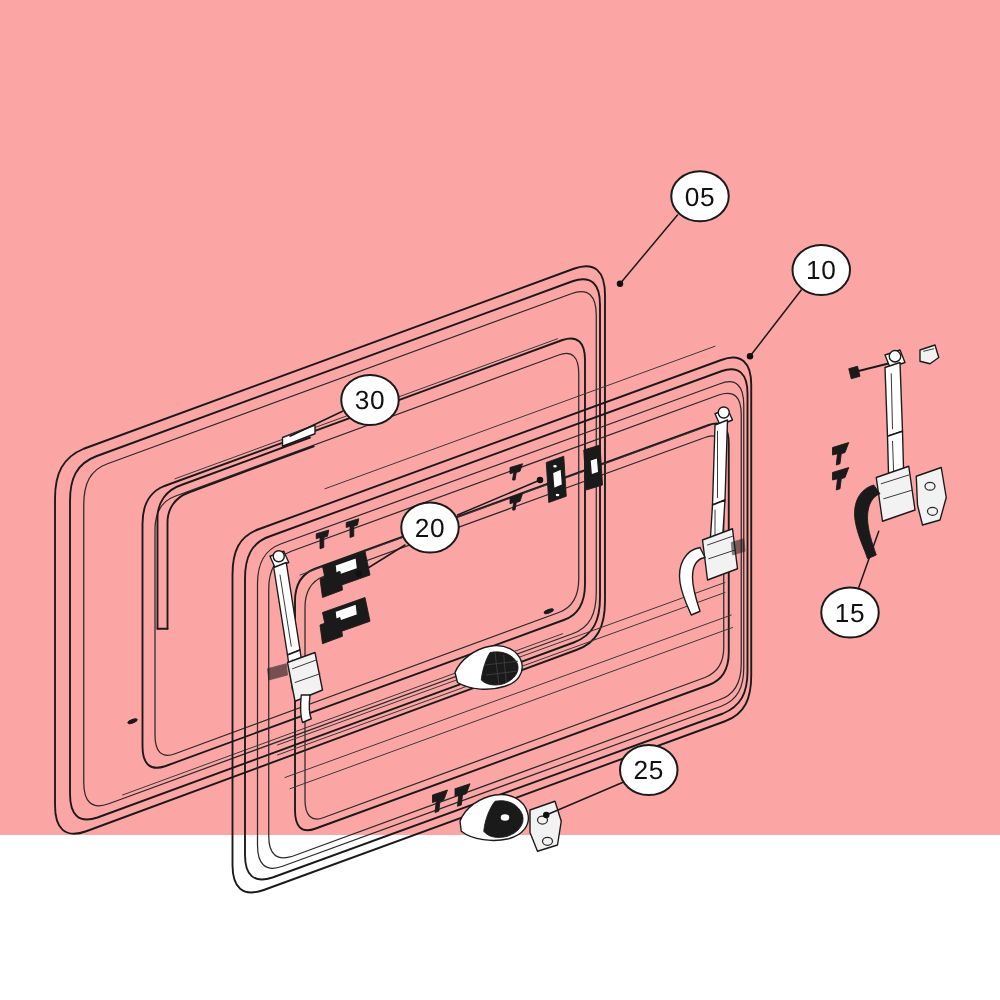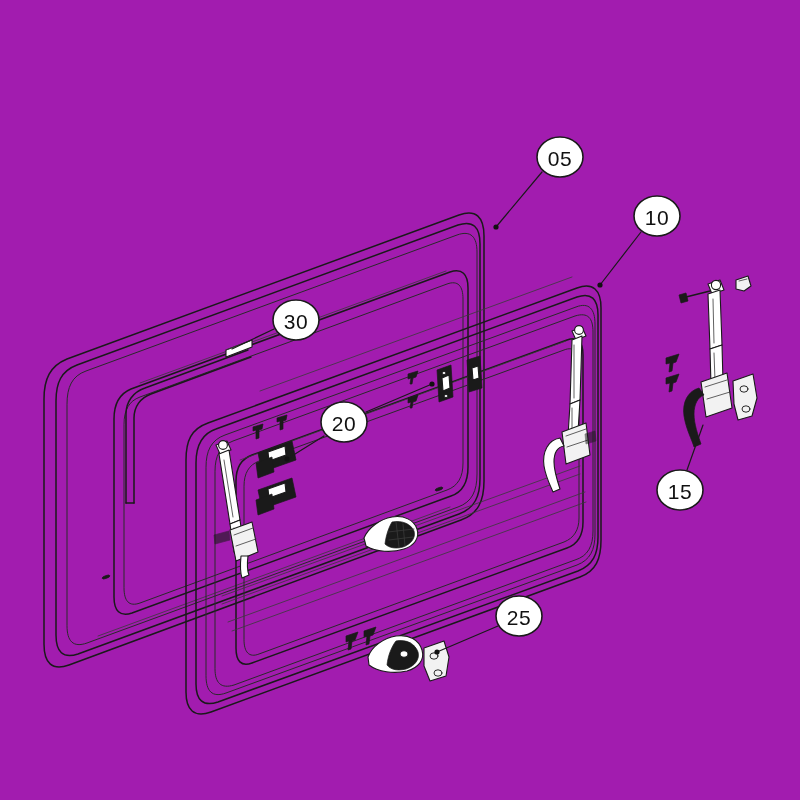--- a/index.html
+++ b/index.html
@@ -9,22 +9,22 @@
   }
   body {
     width: 800px;
     height: 800px;
     overflow: hidden;
     font-family: "Liberation Sans", sans-serif;
   }
   #diagram-root {
     position: relative;
     width: 800px;
-    height: 800px;
-    background: #a21caf;
+    height: 668px;
+    background: #fca5a5;
   }
   svg#parts-diagram {
     display: block;
     width: 800px;
     height: 800px;
   }
   .ln {
     fill: none;
     stroke: #1a1a1a;
     stroke-width: 1.5;

